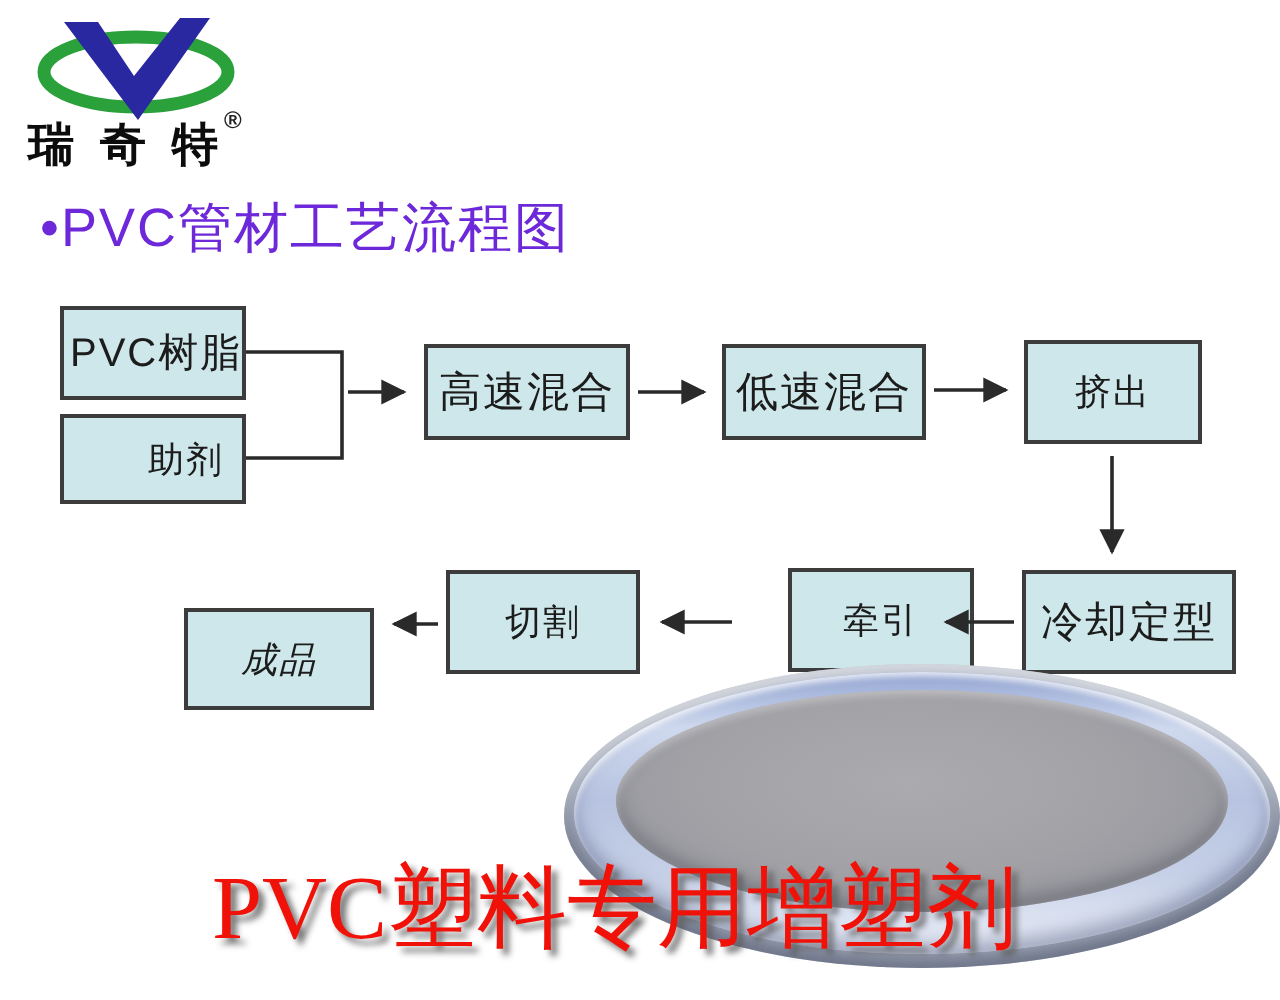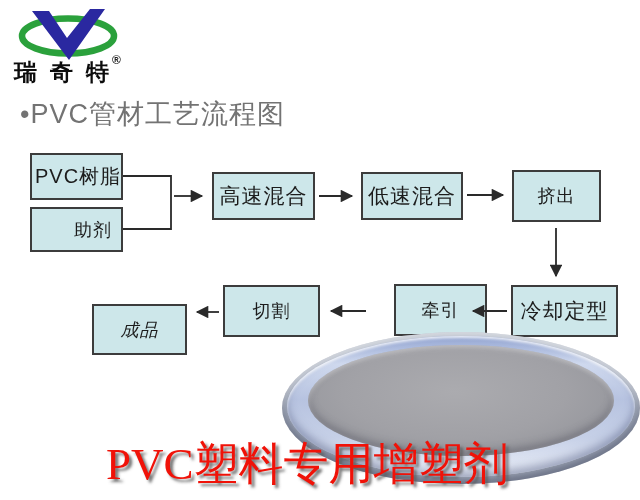--- a/index.html
+++ b/index.html
@@ -13,21 +13,21 @@
   .brand-text{
     position:absolute;left:6px;top:54px;width:120px;
     font-family:"DejaVu Serif","Liberation Serif",serif;
     font-size:23px;font-weight:bold;color:#0c0c0c;letter-spacing:13px;white-space:nowrap;
   }
   .brand-reg{
     position:absolute;left:104px;top:50px;font-size:12px;color:#222;font-weight:bold;
   }
   
   .page-title{
-    position:absolute;left:20px;top:96px;font-size:27px;color:#737373;
+    position:absolute;left:20px;top:96px;font-size:27px;color:#6d28d9;
     letter-spacing:1px;white-space:nowrap;
   }
   
   .node{
     position:absolute;background:#cde7ea;border:2px solid #3c3c3c;
     box-sizing:border-box;display:flex;align-items:center;justify-content:center;
     font-size:18px;color:#1c1c1c;letter-spacing:1px;z-index:1;white-space:nowrap;
   }
   .n1{left:30px;top:153px;width:93px;height:47px;font-size:20px;justify-content:flex-start;padding-left:3px;}
   .n2{left:30px;top:207px;width:93px;height:45px;justify-content:flex-end;padding-right:9px;}
@@ -51,21 +51,21 @@
     background:linear-gradient(180deg,#93a5d2 0%,#cfd9ee 20%,#b7c3e0 45%,#c6d0e7 72%,#eef2fa 100%);
     box-shadow:inset 0 2px 3px rgba(255,255,255,.8), inset 0 -5px 9px rgba(84,94,132,.5);
   }
   .dish-powder{
     position:absolute;left:26px;top:13px;right:26px;bottom:28px;border-radius:50%;
     background:radial-gradient(ellipse at 48% 42%, #ababaf 0%, #a1a1a6 50%, #95969c 80%, #8a8b92 100%);
     box-shadow:inset 0 2px 5px rgba(255,255,255,.4), inset 0 -4px 9px rgba(70,72,85,.45);
   }
   
   .banner-text{
-    position:absolute;left:106px;top:440px;z-index:10;
+    position:absolute;left:106px;top:430px;z-index:10;
     font-family:"Liberation Serif","DejaVu Serif",serif;
     font-size:45px;line-height:1.1;color:#f01208;white-space:nowrap;
     text-shadow:3px 3px 3px rgba(92,92,92,.85);
   }
 </style>
 </head>
 <body>
 
 <div id="stage">
 

